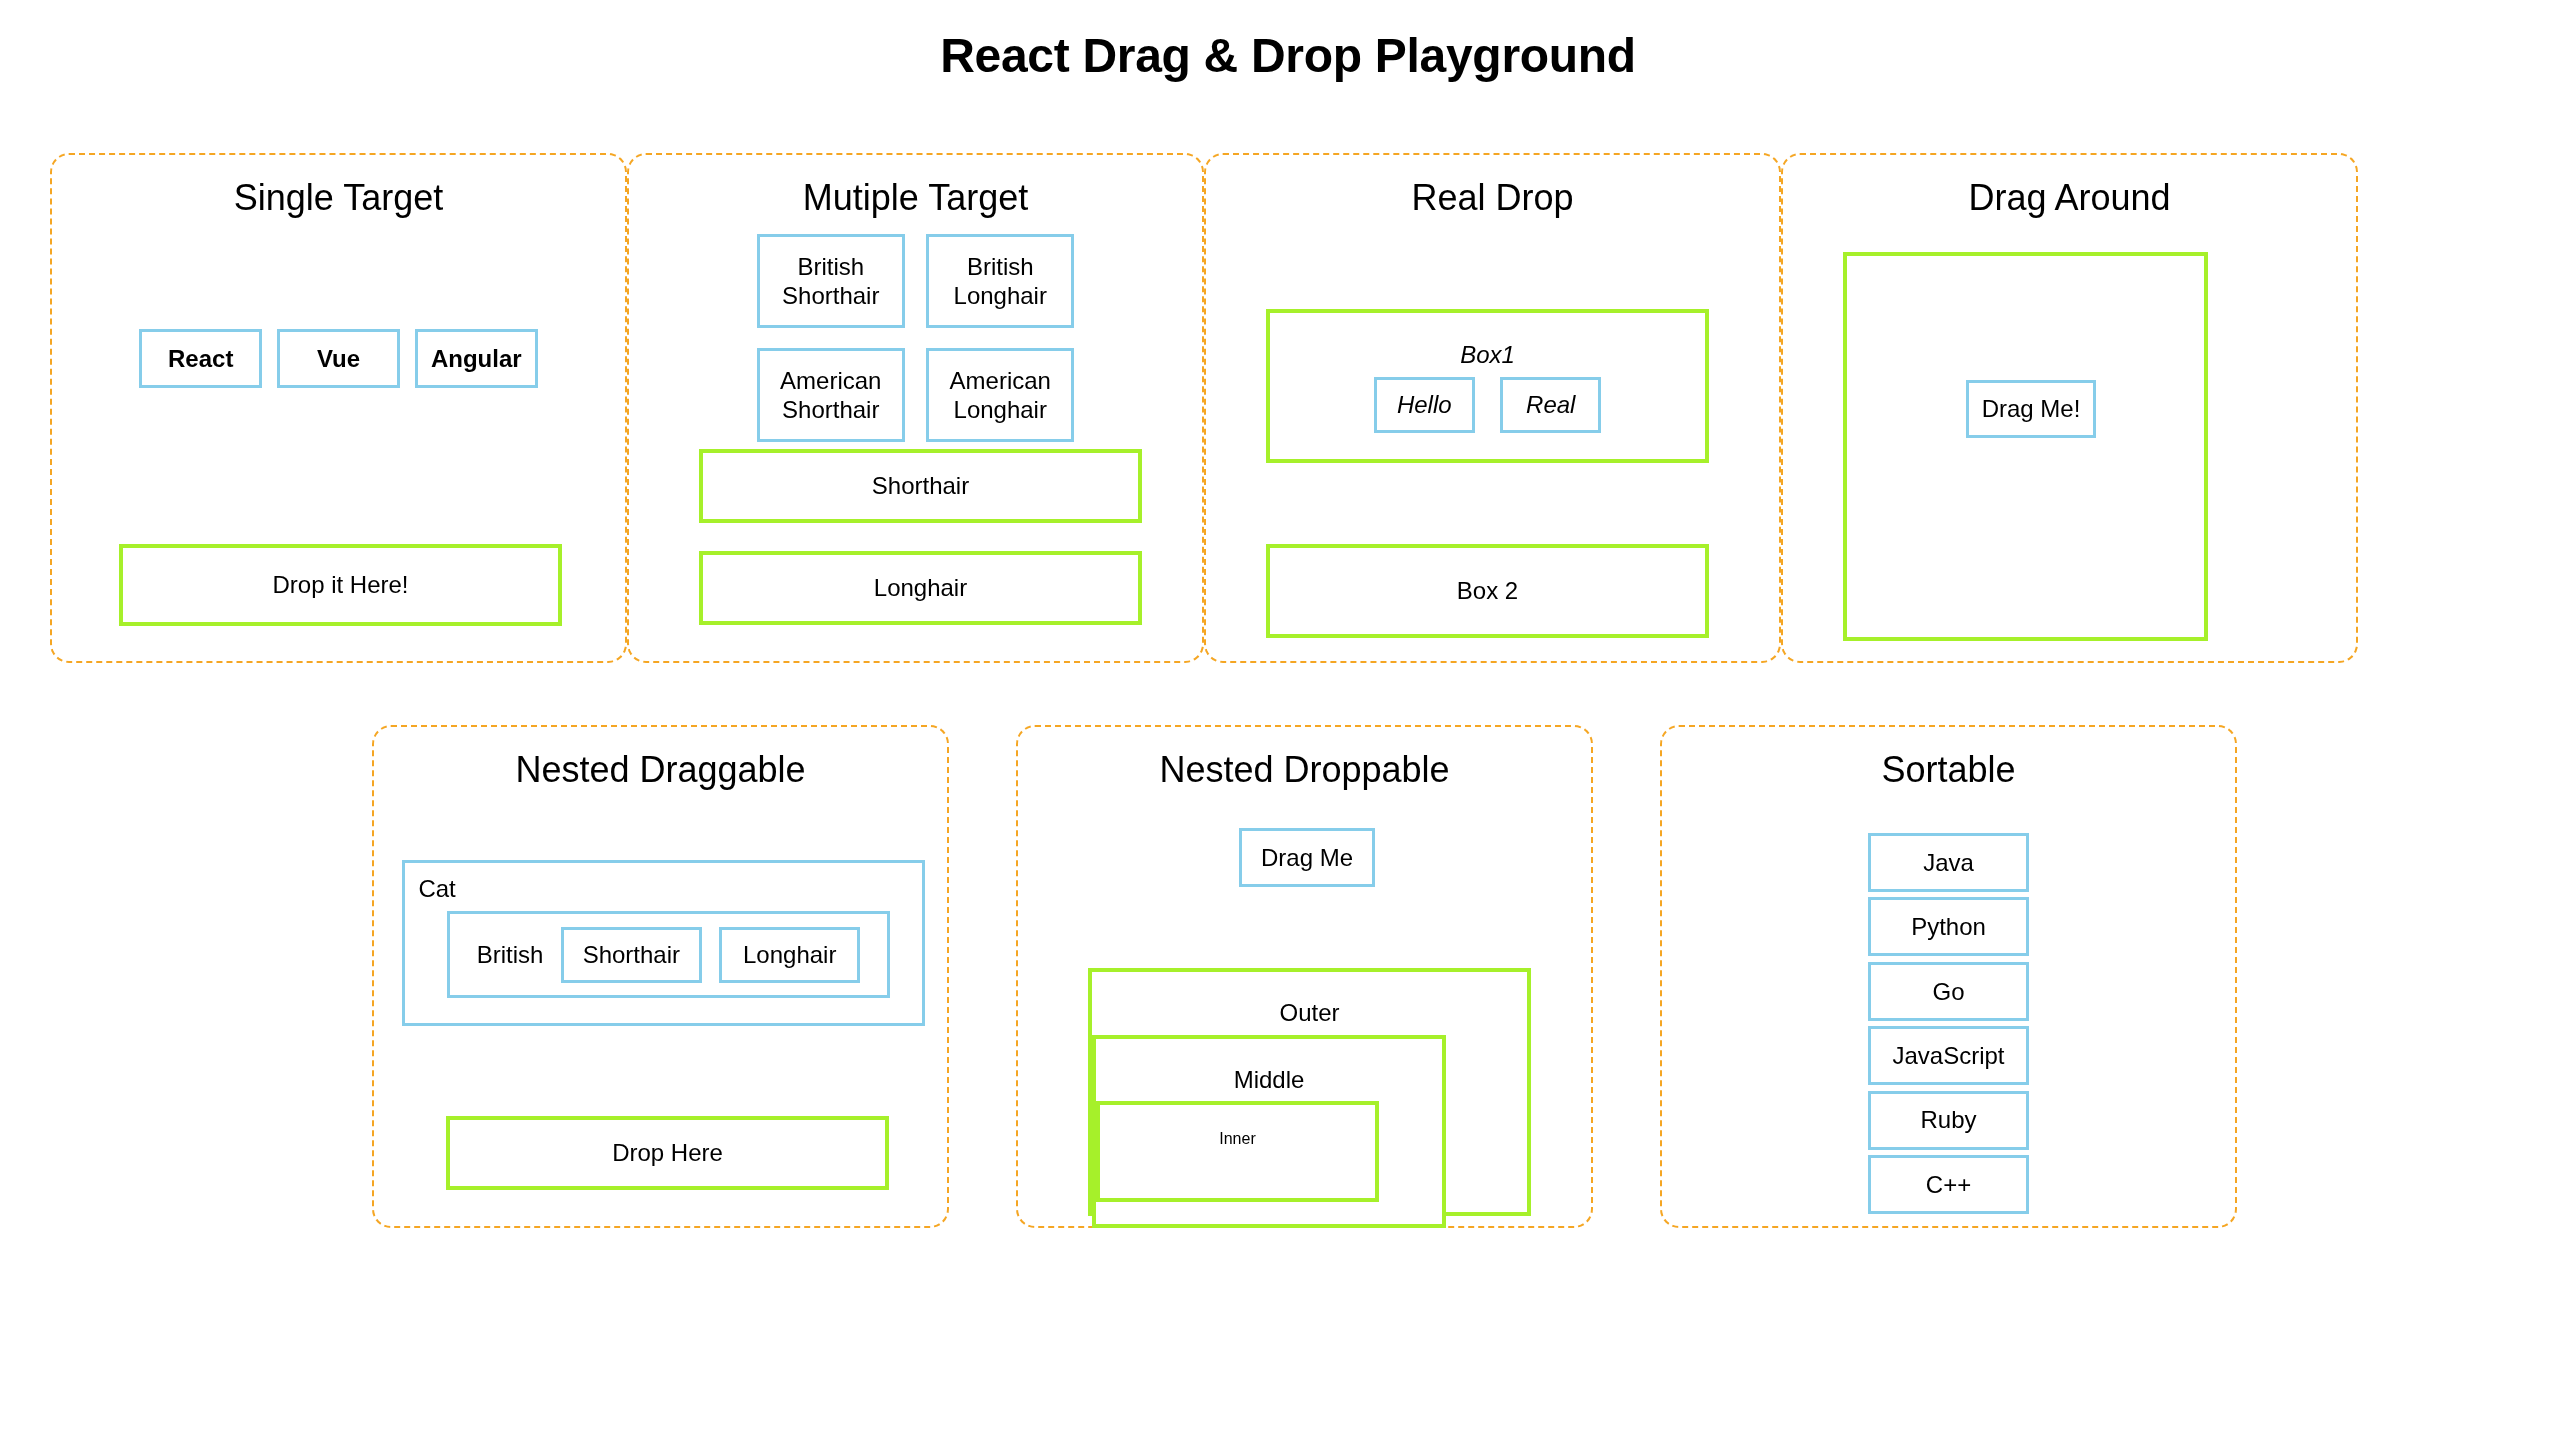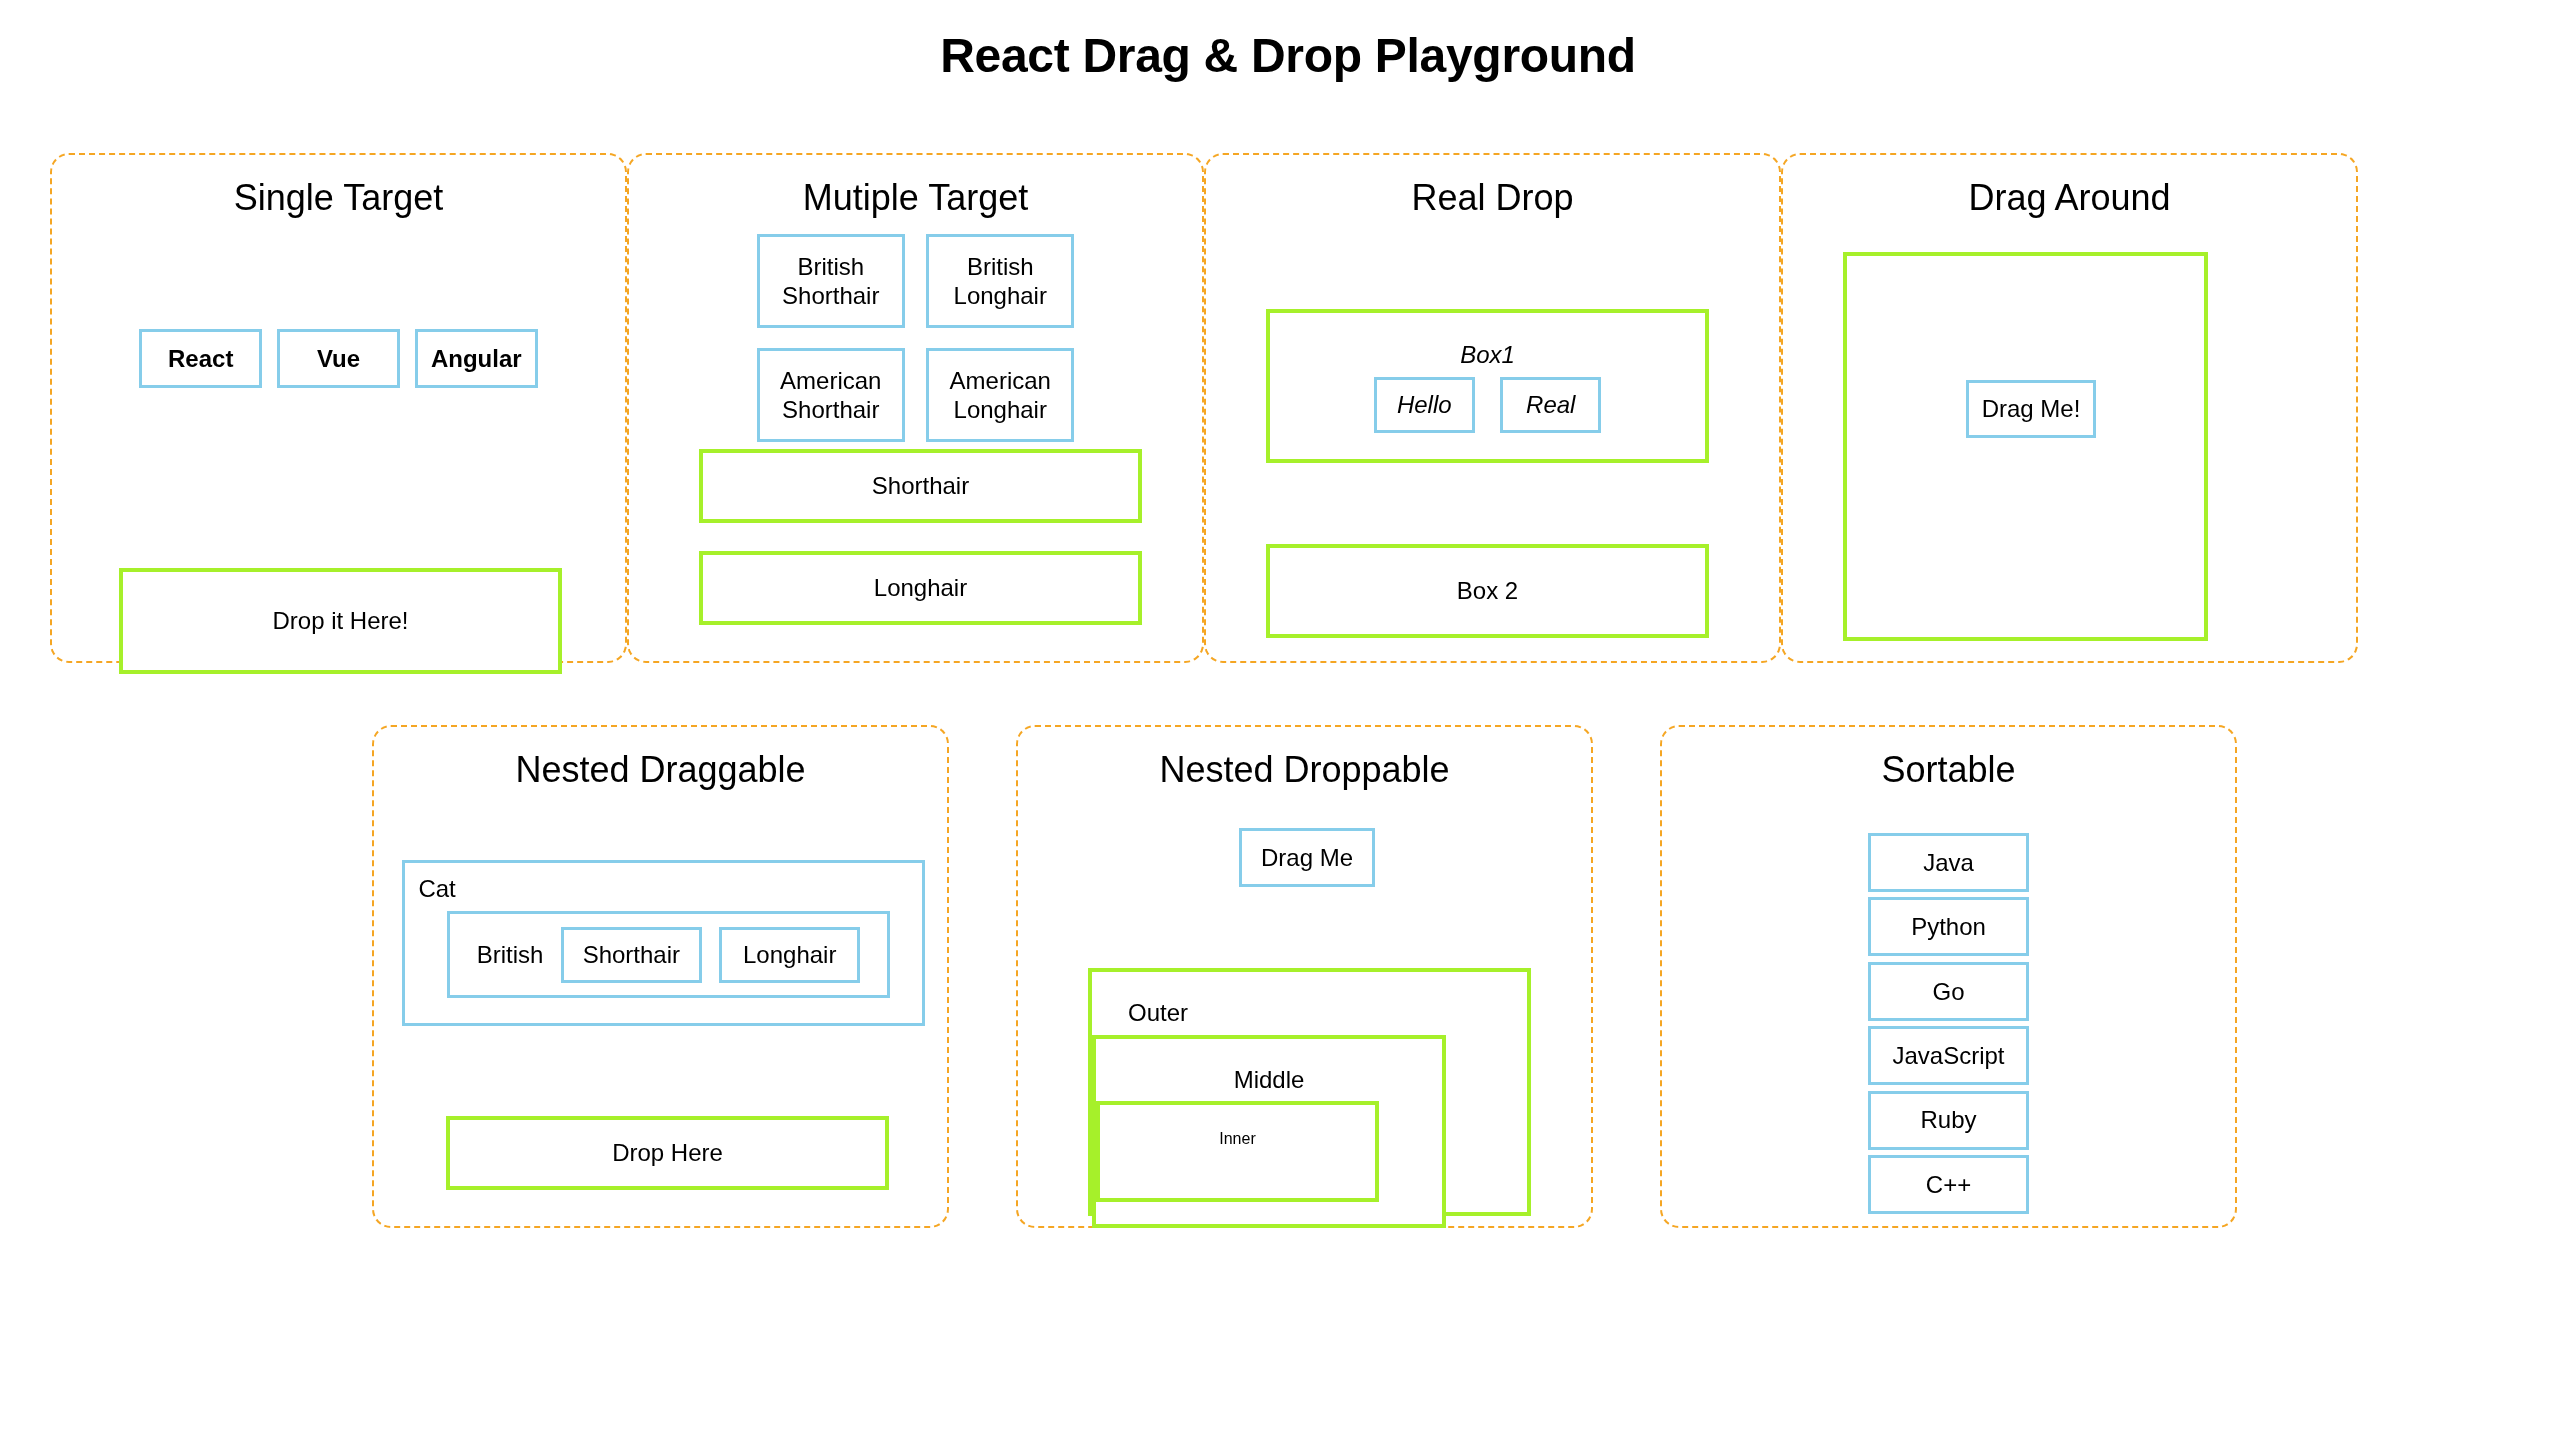--- a/index.html
+++ b/index.html
@@ -92,22 +92,21 @@
     justify-content: center;
     gap: 14.8px;
     font-weight: bold;
   }
   #single-items .blue-box { width: 123px; height: 59px; }
   #single-drop {
     position: absolute;
     top: 389px;
     left: 67px;
     width: 443px;
-    height: 106px;
-    margin-top: 24px;
+    height: 82px;
   }
 
   
   #multi-row-1, #multi-row-2 {
     position: absolute;
     left: 0; right: 0;
     display: flex;
     justify-content: center;
     gap: 21.5px;
   }
@@ -222,21 +221,21 @@
   }
   #outer-box {
     position: absolute;
     top: 241px;
     left: 70px;
     width: 443px;
     height: 248px;
     border: 4px solid #a6f02a;
     background: #ffffff;
   }
-  #outer-label { text-align: left; font-size: 24px; margin-top: 27px; padding-left: 36px; }
+  #outer-label { text-align: center; font-size: 24px; margin-top: 27px; }
   #middle-box {
     margin-top: 8px;
     width: 354px;
     height: 193px;
     border: 4px solid #a6f02a;
     background: #ffffff;
   }
   #middle-label { text-align: center; font-size: 24px; margin-top: 27px; }
   #inner-box {
     margin-top: 6.7px;

